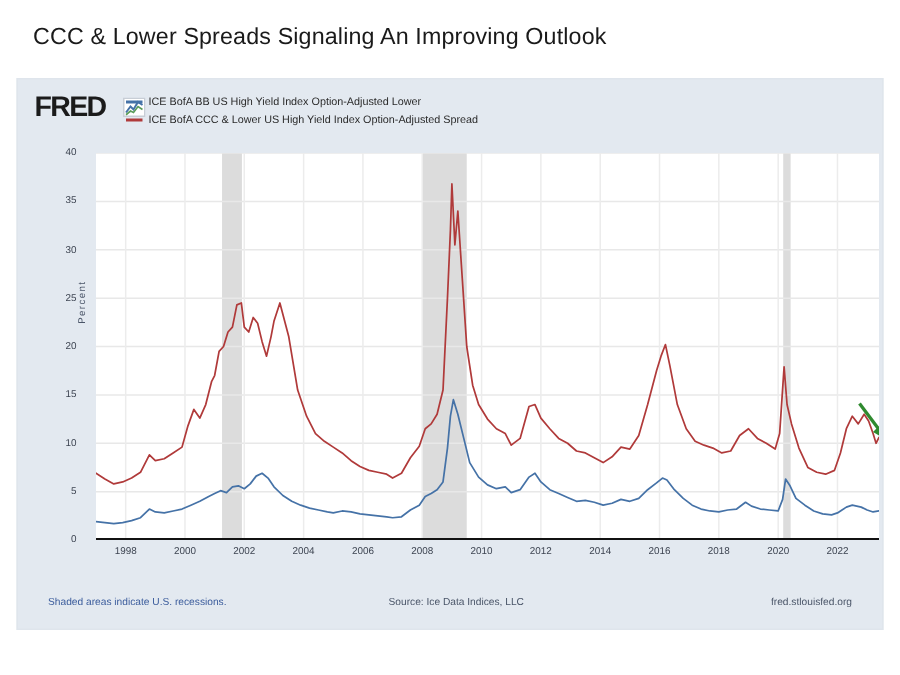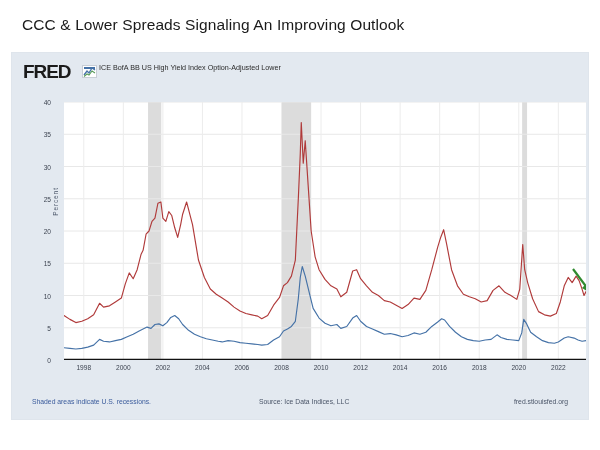--- a/index.html
+++ b/index.html
@@ -107,20 +107,24 @@
           <polyline points="2,10 5,6 7,8 10,3 13,5" fill="none" stroke="#4572a7" stroke-width="1.3"></polyline>
           <polyline points="2,11.5 5,9 7,10 10,6 13,8" fill="none" stroke="#5a9c5a" stroke-width="1.1"></polyline>
         </svg>
       </div>
 
       <div id="legend">
         <div class="legend-row">
           <span class="legend-swatch" style="background:#4572a7"></span>
           <span class="legend-label">ICE BofA BB US High Yield Index Option-Adjusted Lower</span>
         </div>
+        <div class="legend-row">
+          <span class="legend-swatch" style="background:#b03a3a"></span>
+          <span class="legend-label">ICE BofA CCC &amp; Lower US High Yield Index Option-Adjusted Spread</span>
+        </div>
       </div>
     </div>
 
     <div id="plot-wrap">
       <div id="y-axis-title">Percent</div>
       <div id="y-ticks">
           <div class="y-tick" style="top: 258px;">0</div>
           <div class="y-tick" style="top: 225.75px;">5</div>
           <div class="y-tick" style="top: 193.5px;">10</div>
           <div class="y-tick" style="top: 161.25px;">15</div>

